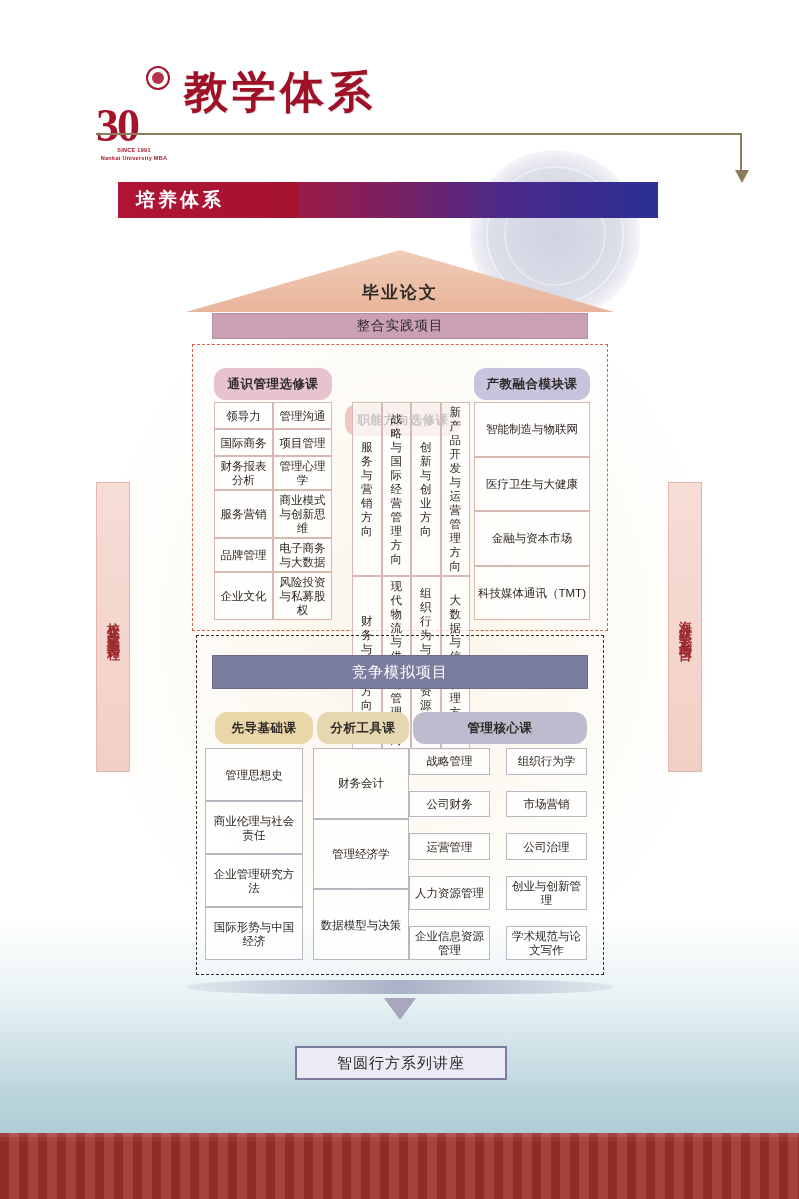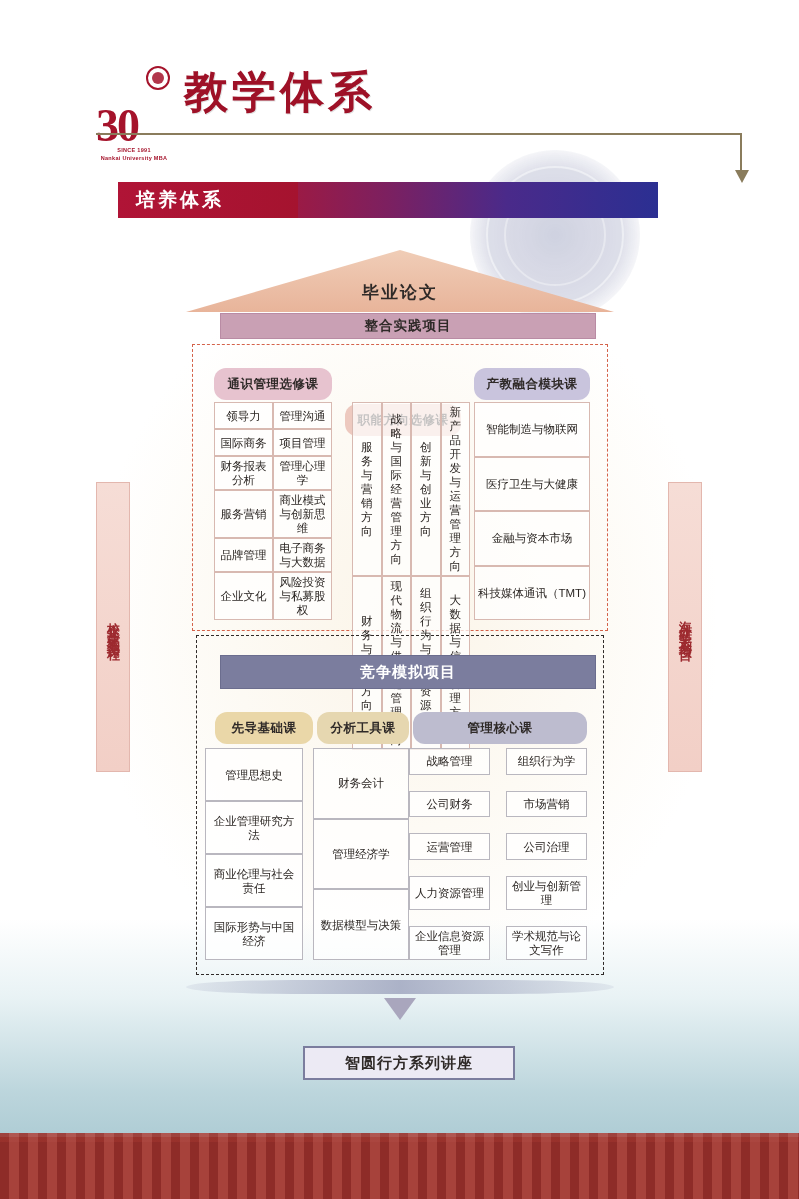--- a/index.html
+++ b/index.html
@@ -102,21 +102,21 @@
     background: linear-gradient(180deg, #f0cdb7 0%, #e8b49a 100%);
     clip-path: polygon(50% 0, 100% 100%, 0 100%);
   }
   .pediment .txt {
     position: absolute; left: 0; right: 0; bottom: 8px; text-align: center;
     font-size: 17px; font-weight: bold; color: #2f2a28; letter-spacing: 2px;
   }
   
   .bar {
     display: flex; align-items: center; justify-content: center;
-    font-weight: bold; letter-spacing: 1px; margin-left: 8px;
+    font-weight: normal; letter-spacing: 1px;
   }
   .bar-practice {
     position: absolute; left: 212px; top: 313px; width: 376px; height: 26px;
     background: #c9a0b4; color: #2f2a28; font-size: 13.5px;
     border: 1px solid #b98ba4;
   }
   .bar-compete {
     position: absolute; left: 212px; top: 655px; width: 376px; height: 34px;
     background: #7b7d9e; color: #ffffff; font-size: 15px;
     border: 1px solid #6b6d8e;
@@ -255,22 +255,22 @@
 
 <div class="group-lower"></div>
 <div class="bar bar-compete">竞争模拟项目</div>
 
 <div class="pill pill-gold" style="left:215px; top:712px; width:98px;">先导基础课</div>
 <div class="pill pill-gold2" style="left:317px; top:712px; width:92px;">分析工具课</div>
 <div class="pill pill-grey" style="left:413px; top:712px; width:174px;">管理核心课</div>
 
 <div class="cellbox grid" style="left:205px; top:748px; width:98px; height:212px; grid-template-columns:1fr; grid-template-rows:repeat(4,1fr);">
   <div class="cell grey-border">管理思想史</div>
+  <div class="cell grey-border">商业伦理与社会责任</div>
   <div class="cell grey-border">企业管理研究方法</div>
-  <div class="cell grey-border">商业伦理与社会责任</div>
   <div class="cell grey-border">国际形势与中国经济</div>
 </div>
 
 <div class="cellbox grid" style="left:313px; top:748px; width:96px; height:212px; grid-template-columns:1fr; grid-template-rows:repeat(3,1fr);">
   <div class="cell grey-border">财务会计</div>
   <div class="cell grey-border">管理经济学</div>
   <div class="cell grey-border">数据模型与决策</div>
 </div>
 
 <div class="cellbox grid" style="left:409px; top:748px; width:178px; height:212px; grid-template-columns:1fr 1fr; grid-template-rows:repeat(5,1fr);gap:16px;">

